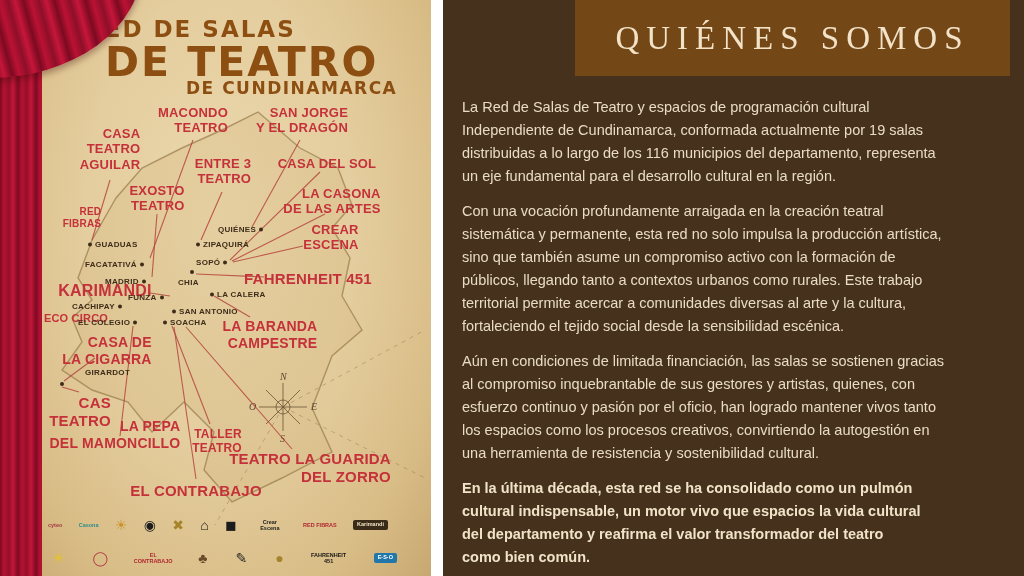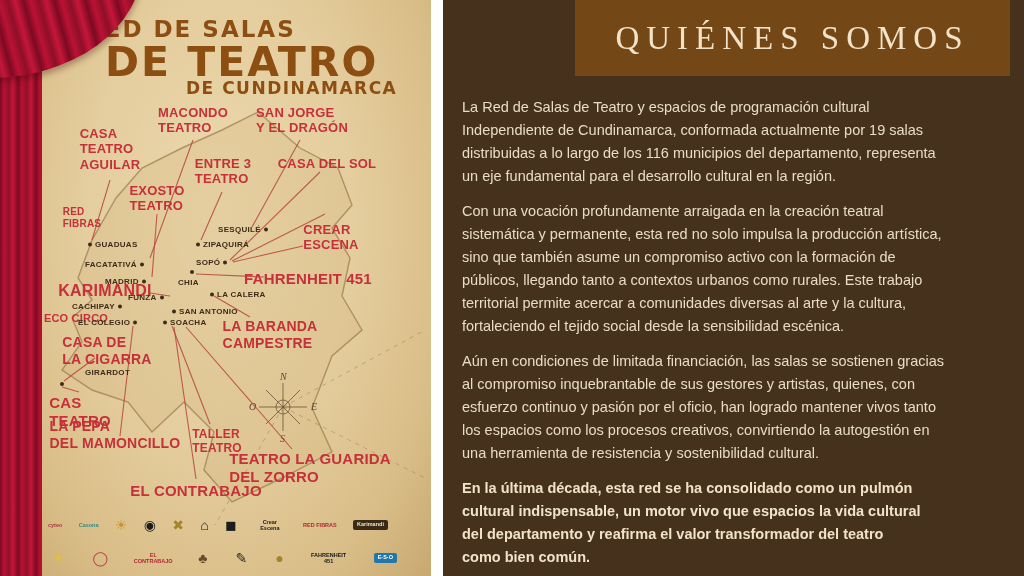--- a/index.html
+++ b/index.html
@@ -5,21 +5,21 @@
   html,body{margin:0;padding:0;}
   body{width:1024px;height:576px;overflow:hidden;font-family:"Liberation Sans",sans-serif;background:#fff;}
   .stage{position:absolute;left:0;top:0;width:1024px;height:576px;}
 
   
   .left-panel{position:absolute;left:0;top:0;width:443px;height:576px;background:#fff;}
   .poster{position:absolute;left:8px;top:0;width:423px;height:576px;overflow:hidden;
     background:radial-gradient(ellipse at 50% 38%, #ecd9ae 0%, #e4cd9e 45%, #d9bd87 78%, #c8a871 100%);}
   .map-svg,.map-labels{position:absolute;left:0;top:0;width:1024px;height:576px;pointer-events:none;}
 
-  .theater{position:absolute;transform:translateX(-50%);white-space:pre-line;text-align:left;
+  .theater{position:absolute;transform:translateX(-50%);white-space:pre-line;text-align:right;
     color:var(--label-red);font-weight:800;line-height:1.18;letter-spacing:.2px;}
   .town{position:absolute;transform:translateY(-50%);display:flex;align-items:center;gap:3px;
     color:var(--town-brown);font-weight:700;font-size:8px;letter-spacing:.3px;white-space:nowrap;}
   .dot{width:4px;height:4px;border-radius:50%;background:var(--town-brown);display:inline-block;}
   .dot.abs{position:absolute;transform:translate(-50%,-50%);}
 
   .poster-title{position:absolute;color:var(--title-brown);font-family:"DejaVu Sans",sans-serif;
     font-weight:800;white-space:nowrap;}
   .title-1{left:85px;top:16px;font-size:23px;letter-spacing:2px;}
   .title-2{left:105px;top:38px;font-size:41px;letter-spacing:2px;}
@@ -117,20 +117,22 @@
 AGUILAR</div>
       <div class="theater" style="left: 193px; top: 105px; font-size: 13px;">MACONDO
 TEATRO</div>
       <div class="theater" style="left: 302px; top: 105px; font-size: 13px;">SAN JORGE
 Y EL DRAGÓN</div>
       <div class="theater" style="left: 223px; top: 156px; font-size: 13px;">ENTRE 3
 TEATRO</div>
       <div class="theater" style="left: 327px; top: 156px; font-size: 13px;">CASA DEL SOL</div>
       <div class="theater" style="left: 157px; top: 183px; font-size: 13px;">EXOSTO
 TEATRO</div>
+      <div class="theater" style="left: 332px; top: 186px; font-size: 13px;">LA CASONA
+DE LAS ARTES</div>
       <div class="theater" style="left: 82px; top: 206px; font-size: 10px;">RED
 FIBRAS</div>
       <div class="theater" style="left: 331px; top: 222px; font-size: 13px;">CREAR
 ESCENA</div>
       <div class="theater" style="left: 308px; top: 270px; font-size: 15px;">FAHRENHEIT 451</div>
       <div class="theater" style="left: 105px; top: 282px; font-size: 16px;">KARIMANDI</div>
       <div class="theater" style="left: 76px; top: 312px; font-size: 11px;">ECO CIRCO</div>
       <div class="theater" style="left: 270px; top: 318px; font-size: 14px;">LA BARANDA
 CAMPESTRE</div>
       <div class="theater" style="left: 107px; top: 334px; font-size: 14px;">CASA DE
@@ -177,21 +179,21 @@
       </div>
       <div class="town" style="left: 196px; top: 262px;">
         <span>SOPÓ</span>
         <span class="dot"></span>
       </div>
       <div class="town" style="left: 196px; top: 244px;">
         <span class="dot"></span>
         <span>ZIPAQUIRÁ</span>
       </div>
       <div class="town" style="left: 218px; top: 229px;">
-        <span>SESQUILÉ</span>
+        <span>QUIÉNES</span>
         <span class="dot"></span>
       </div>
       <div class="town" style="left: 210px; top: 294px;">
         <span class="dot"></span>
         <span>LA CALERA</span>
       </div>
       <div class="town" style="left: 72px; top: 306px;">
         <span>CACHIPAY</span>
         <span class="dot"></span>
       </div>

